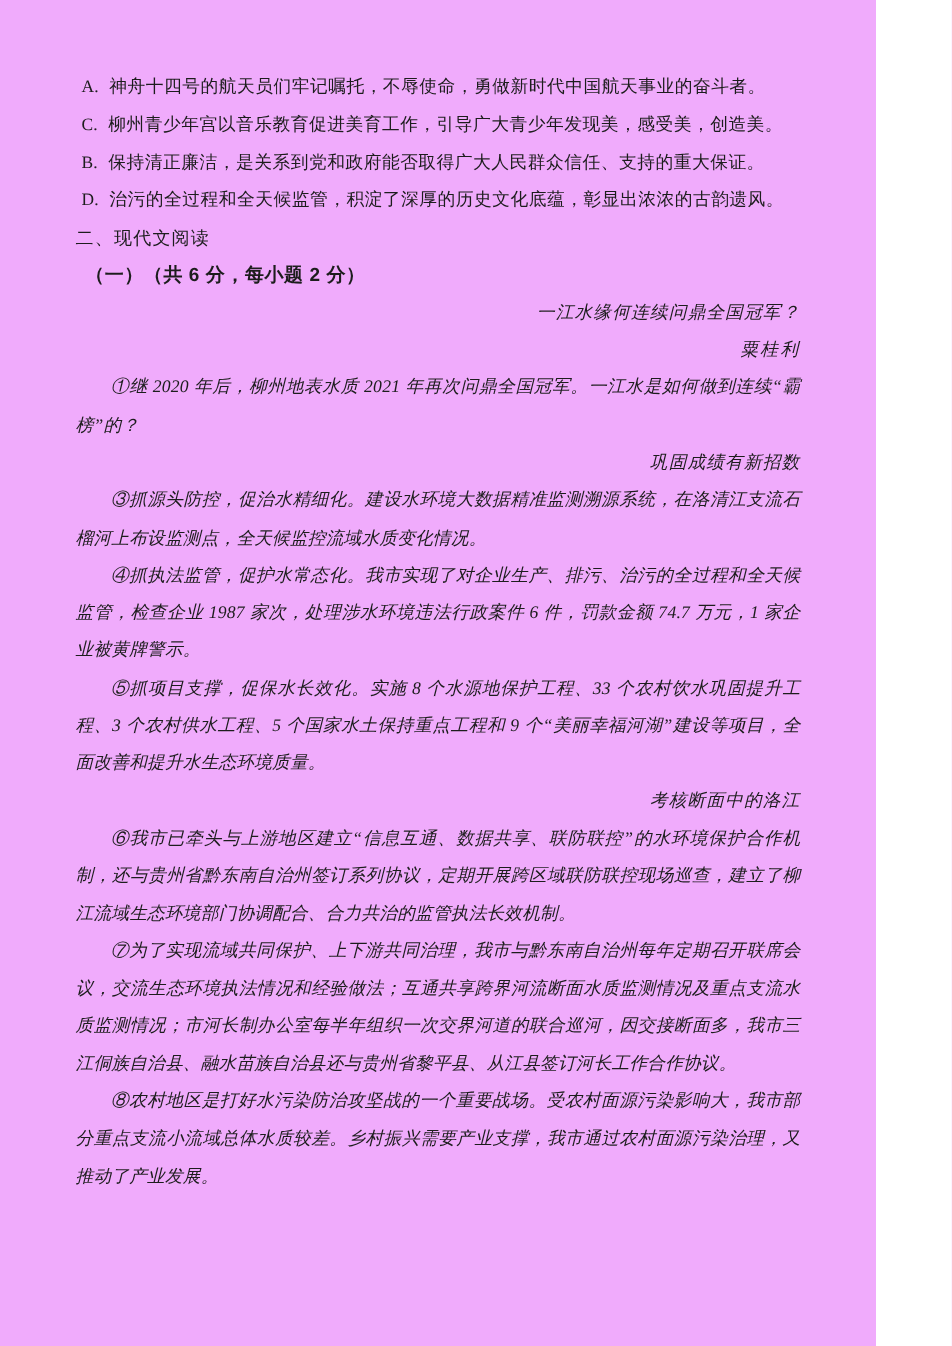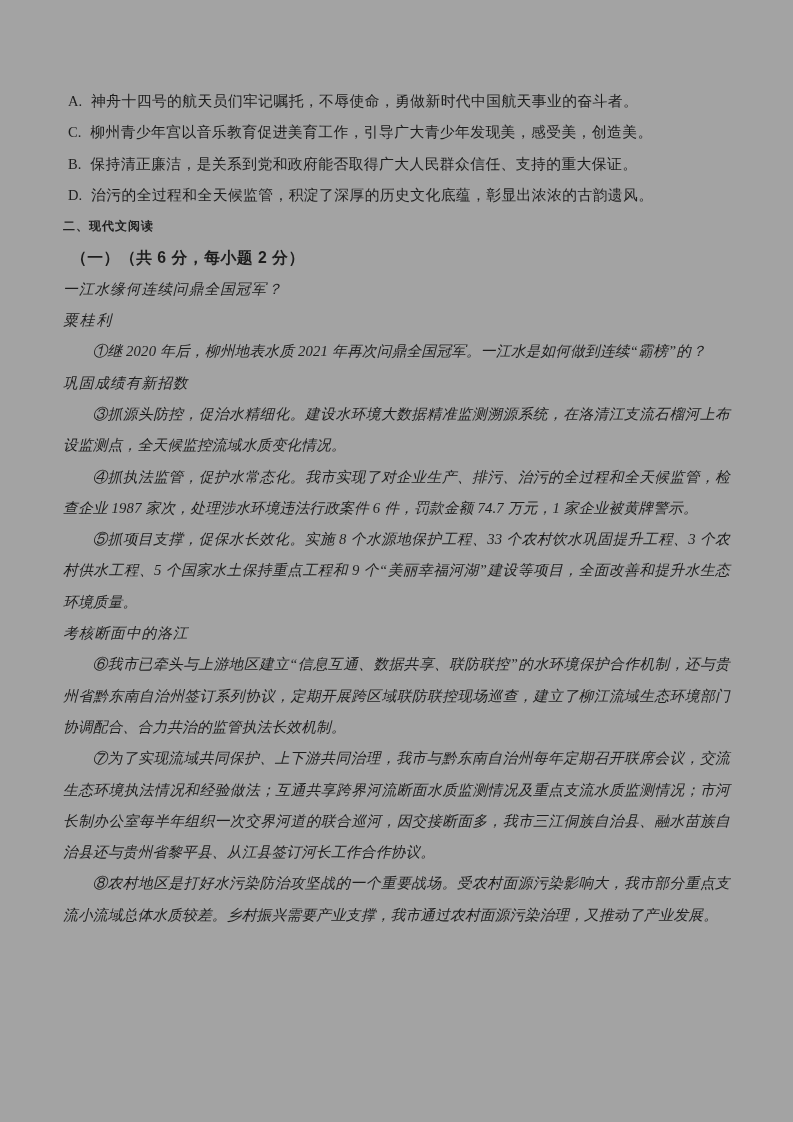--- a/index.html
+++ b/index.html
@@ -2,61 +2,61 @@
 <html lang="zh"><head>
 <meta charset="utf-8">
 <style>
   html, body {
     margin: 0;
     padding: 0;
     background: #ffffff;
   }
   .page {
     position: relative;
-    width: 793px;
+    width: 730px;
     height: 1122px;
     box-sizing: border-box;
-    background: #a3a3a3;
+    background: #f0abfc;
     color: #1d1d1d;
-    padding: 86px 63px 0 63px;
+    padding: 58px 63px 0 63px;
     overflow: hidden;
     font-family: "Liberation Serif", "DejaVu Serif", serif;
     font-size: 14.7px;
     line-height: 31.3px;
   }
   
   .options { padding-left: 5px; }
   .option-line { white-space: nowrap; }
   .opt-label {
     display: inline-block;
     margin-right: 9px;
     font-size: 14.5px;
   }
   .opt-text { font-size: 14.8px; letter-spacing: 0.4px; }
   
   .sec-heading {
     margin: 0;
     font-family: "Liberation Sans", "DejaVu Sans", sans-serif;
-    font-weight: 700;
-    font-size: 12px;
+    font-weight: 400;
+    font-size: 15px;
     line-height: 31.3px;
     letter-spacing: 1px;
   }
   .sec-subheading {
     margin: 0;
     padding-left: 8px;
     font-family: "Liberation Sans", "DejaVu Sans", sans-serif;
     font-weight: 700;
     font-size: 15.8px;
     line-height: 31.3px;
     letter-spacing: 0.5px;
   }
   
   .article { font-style: italic; }
-  .center { text-align: left; }
+  .center { text-align: right; }
   .article-title { letter-spacing: 1px; }
   .article-author { letter-spacing: 2px; }
   .article-subtitle { letter-spacing: 1px; }
   .para {
     margin: 0;
     text-align: justify;
     text-indent: 2em;
     letter-spacing: 0.2px;
   }
 </style>

